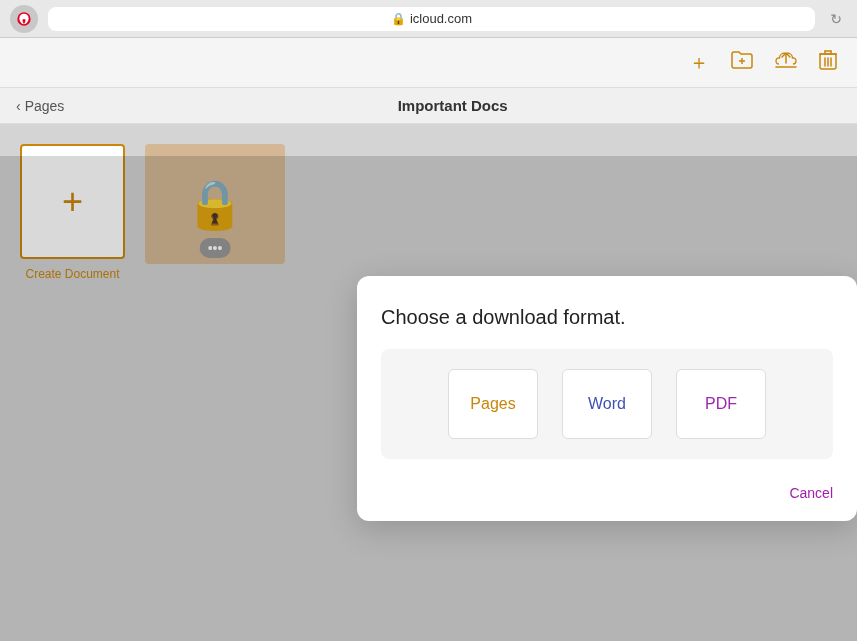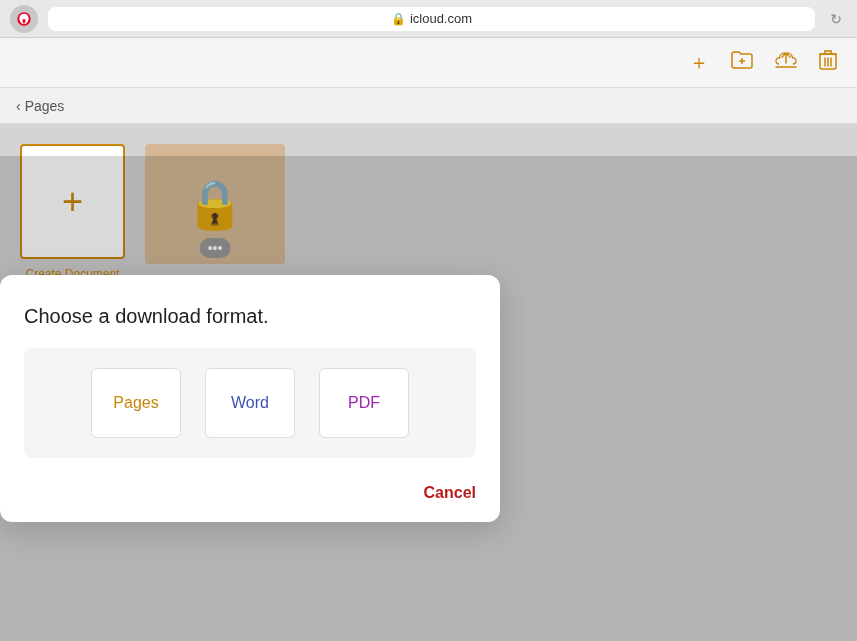--- a/index.html
+++ b/index.html
@@ -184,21 +184,21 @@
     
     .modal-overlay {
       position: absolute;
       top: 0;
       left: 0;
       right: 0;
       bottom: 0;
       background: rgba(0,0,0,0.15);
       display: flex;
       align-items: center;
-      justify-content: flex-start;
+      justify-content: flex-end;
       z-index: 100;
       margin-top: 32px;
     }
 
     .modal {
       background: white;
       border-radius: 12px;
       width: 500px;
       padding: 30px 24px 20px;
       box-shadow: 0 8px 32px rgba(0,0,0,0.18);
@@ -247,23 +247,23 @@
       color: #3f51b5;
     }
 
     .modal-actions {
       display: flex;
       justify-content: flex-end;
       padding-top: 6px;
     }
 
     .cancel-btn {
-      color: #b91c1c;
-      font-size: 16px;
-      font-weight: 700;
+      color: #a21caf;
+      font-size: 14px;
+      font-weight: 400;
       cursor: pointer;
       background: none;
       border: none;
     }
   </style>
 </head>
 <body>
 
 <div class="browser-chrome">
   <div class="browser-tab-icon">
@@ -308,20 +308,21 @@
       <line x1="12" y1="9" x2="12" y2="17" stroke="#c8860a" stroke-width="1.5" stroke-linecap="round"></line>
     </svg>
   </span>
 </div>
 
 <div class="sub-header">
   <div class="back-link">
     <span>‹</span>
     <span>Pages</span>
   </div>
+  <div class="page-title">Important Docs</div>
 </div>
 
 <div class="main-content">
   <div class="doc-cards">
 
     <div style="display:flex;flex-direction:column;align-items:center;">
       <div class="create-doc-card">
         <span class="plus-icon">+</span>
       </div>
       <div class="create-doc-label">Create Document</div>

